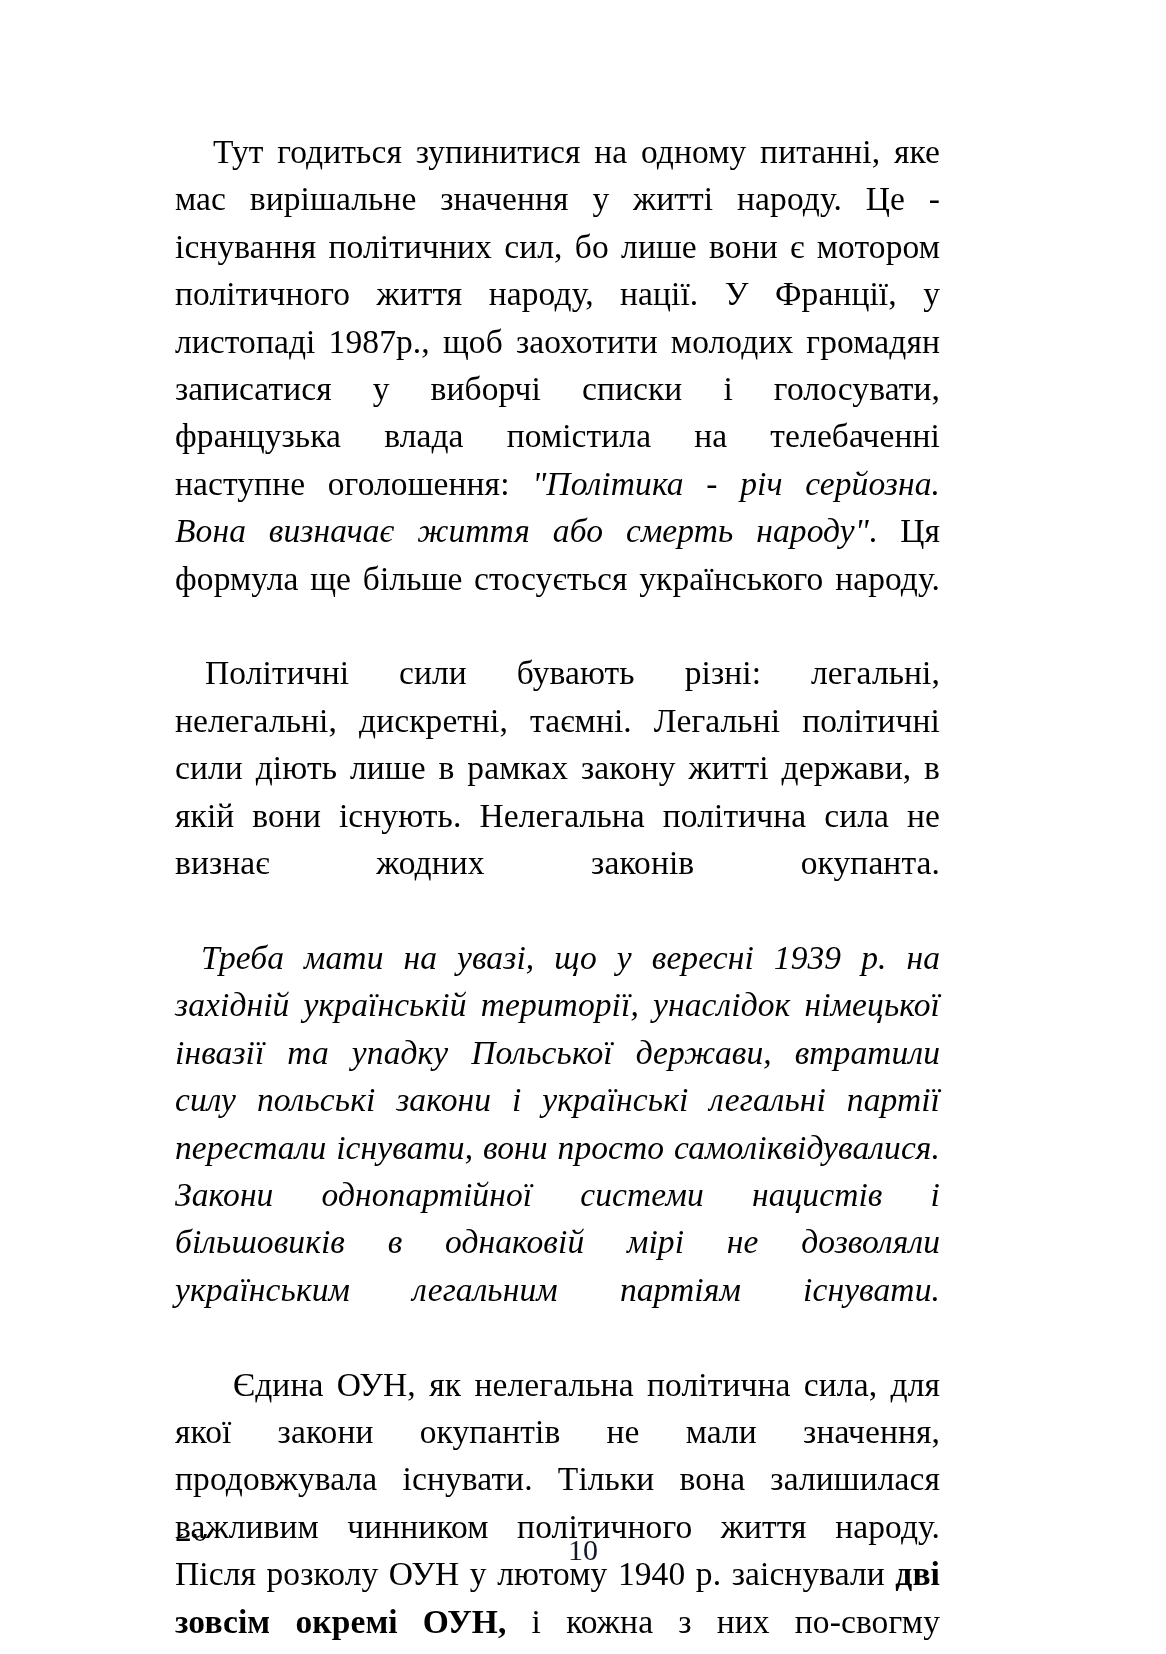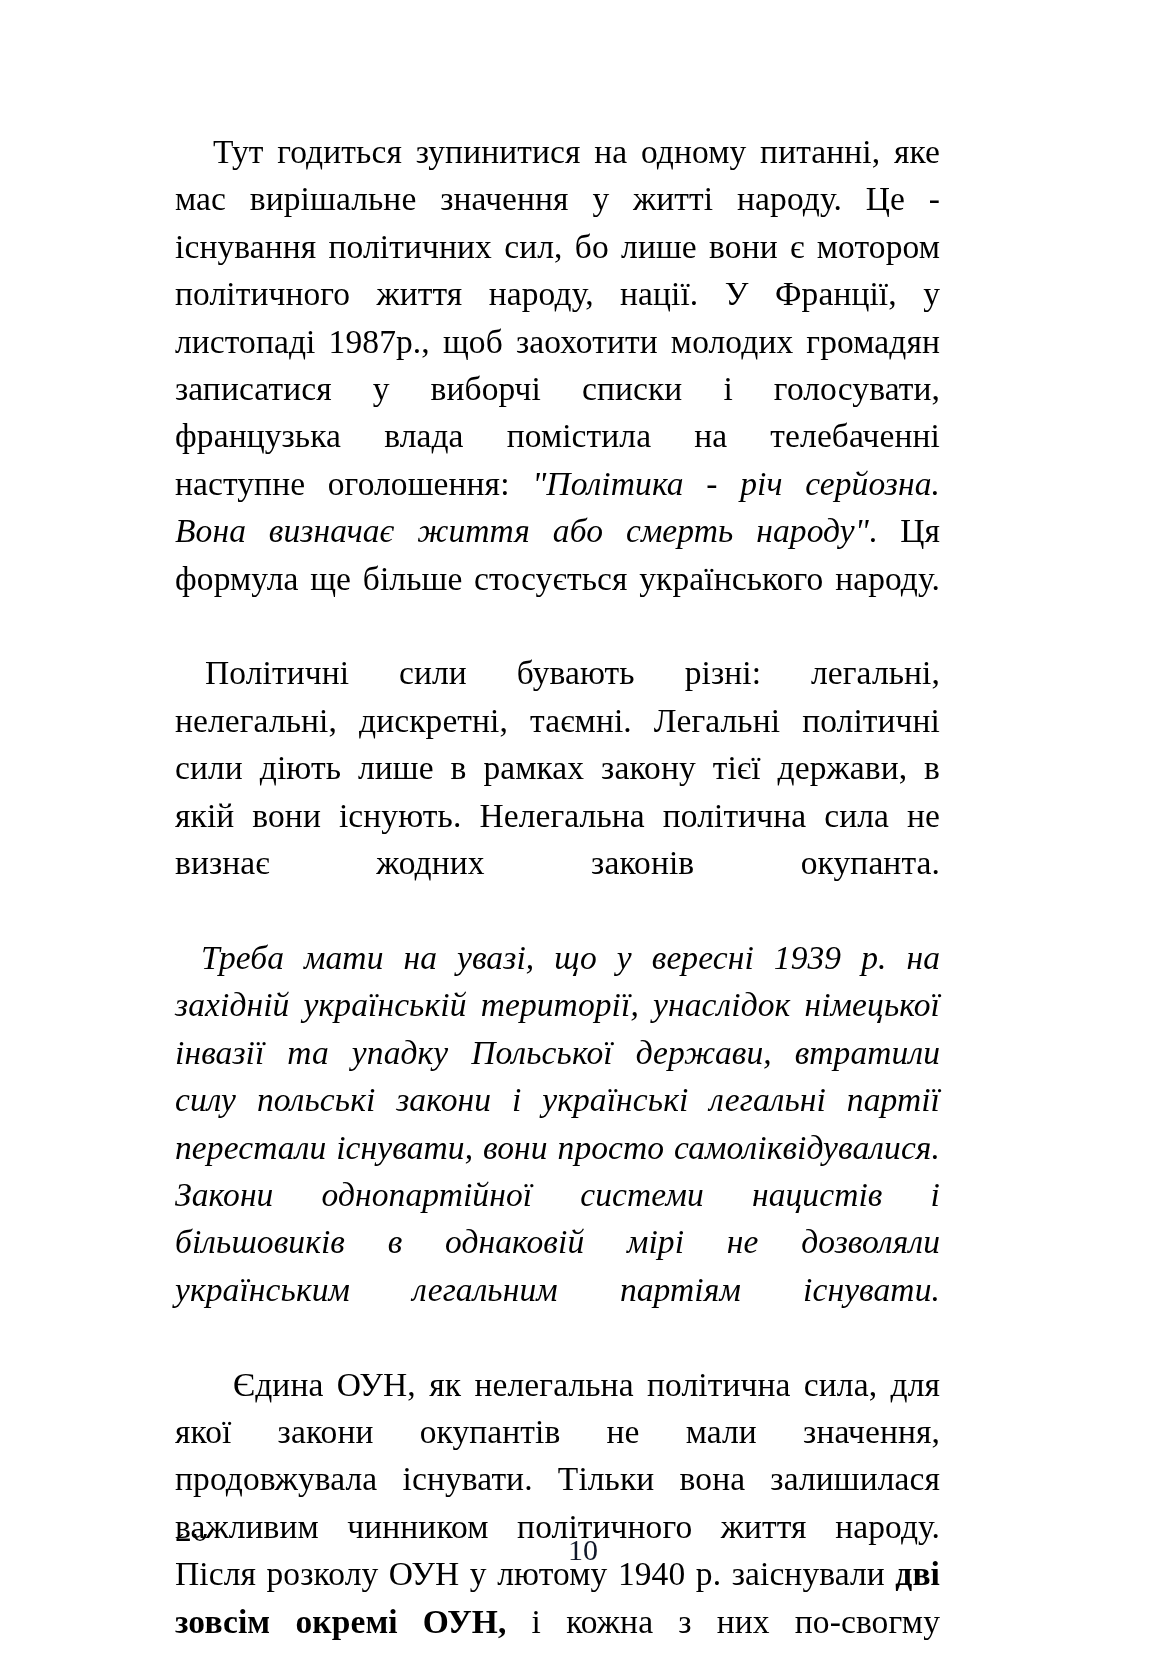--- a/index.html
+++ b/index.html
@@ -96,21 +96,21 @@
     margin-top: -28px;
   }
 </style>
 </head>
 <body>
 
 <div class="page">
 
   <div class="text-column">
     <p class="para indent-1" id="para-1"><span>Тут годиться зупинитися на одному питанні, яке мас вирішальне значення у житті народу. Це - існування політичних сил, бо лише вони є мотором політичного життя народу, нації. У Франції, у листопаді  1987р., щоб заохотити молодих громадян записатися у виборчі списки і голосувати, французька влада помістила на телебаченні наступне оголошення: </span><span class="ital">"Політика - річ серйозна. Вона визначає життя або смерть народу"</span><span>. Ця формула ще більше стосується українського народу.</span></p>
-    <p class="para indent-2" id="para-2"><span>Політичні сили бувають різні: легальні, нелегальні, дискретні, таємні. Легальні політичні сили діють лише в рамках закону тієї держави, в якій вони існують. Нелегальна політична сила не визнає жодних законів окупанта.</span></p>
+    <p class="para indent-2" id="para-2"><span>Політичні сили бувають різні: легальні, нелегальні, дискретні, таємні. Легальні політичні сили діють лише в рамках закону житті держави, в якій вони існують. Нелегальна політична сила не визнає жодних законів окупанта.</span></p>
     <p class="para indent-3" id="para-3"><span>Треба мати на увазі, що у вересні  1939 р. на західній українській території, унаслідок німецької інвазії та упадку Польської держави, втратили силу польські закони і українські легальні партії перестали існувати, вони просто самоліквідувалися. Закони однопартійної системи нацистів і більшовиків в однаковій мірі не дозволяли українським легальним партіям існувати.</span></p>
     <p class="para indent-4" id="para-4"><span>Єдина ОУН, як нелегальна політична сила, для якої закони окупантів не мали значення, продовжувала існувати. Тільки вона залишилася важливим чинником політичного життя народу. Після розколу ОУН у лютому  1940 р. заіснували </span><span class="bold">дві зовсім окремі ОУН,</span><span> і кожна з них по-свогму продовжувала свою діяльність і боротьбу. Ми</span></p>
   </div>
 
   <div class="clipped-fragment">
     <span>20</span>
   </div>
 
   <div class="page-number">10</div>
 

